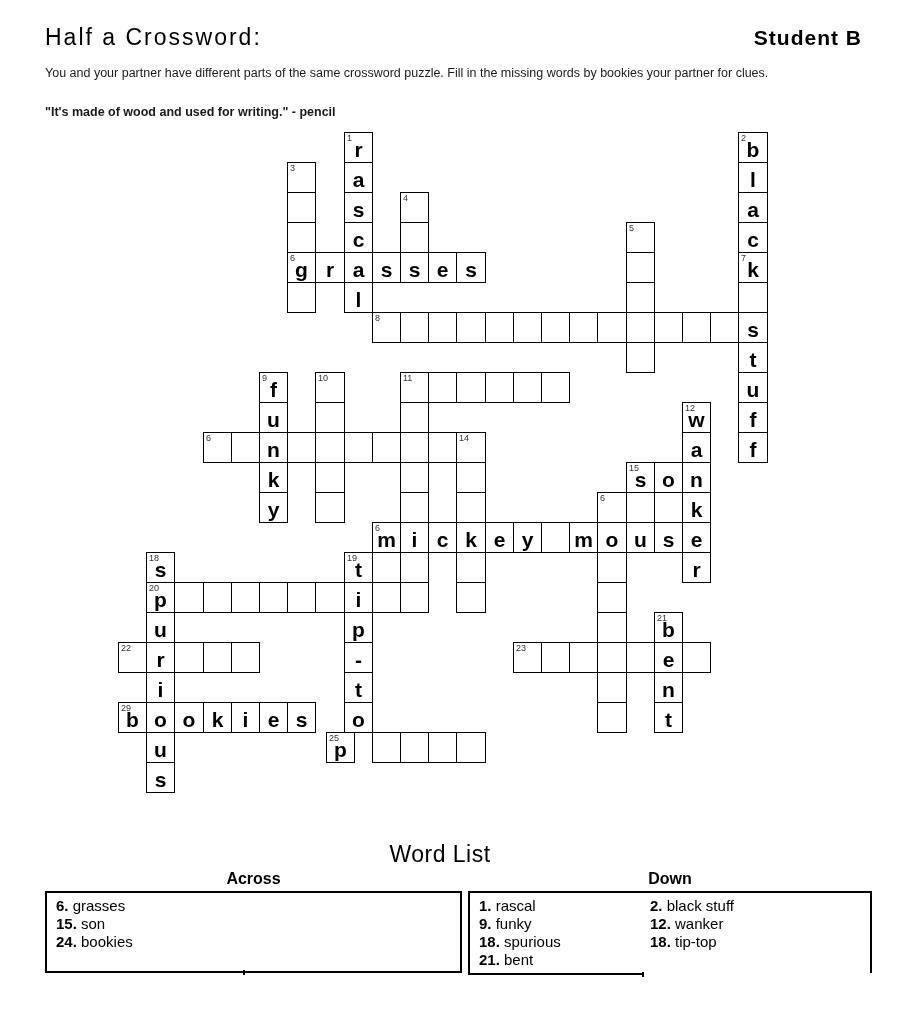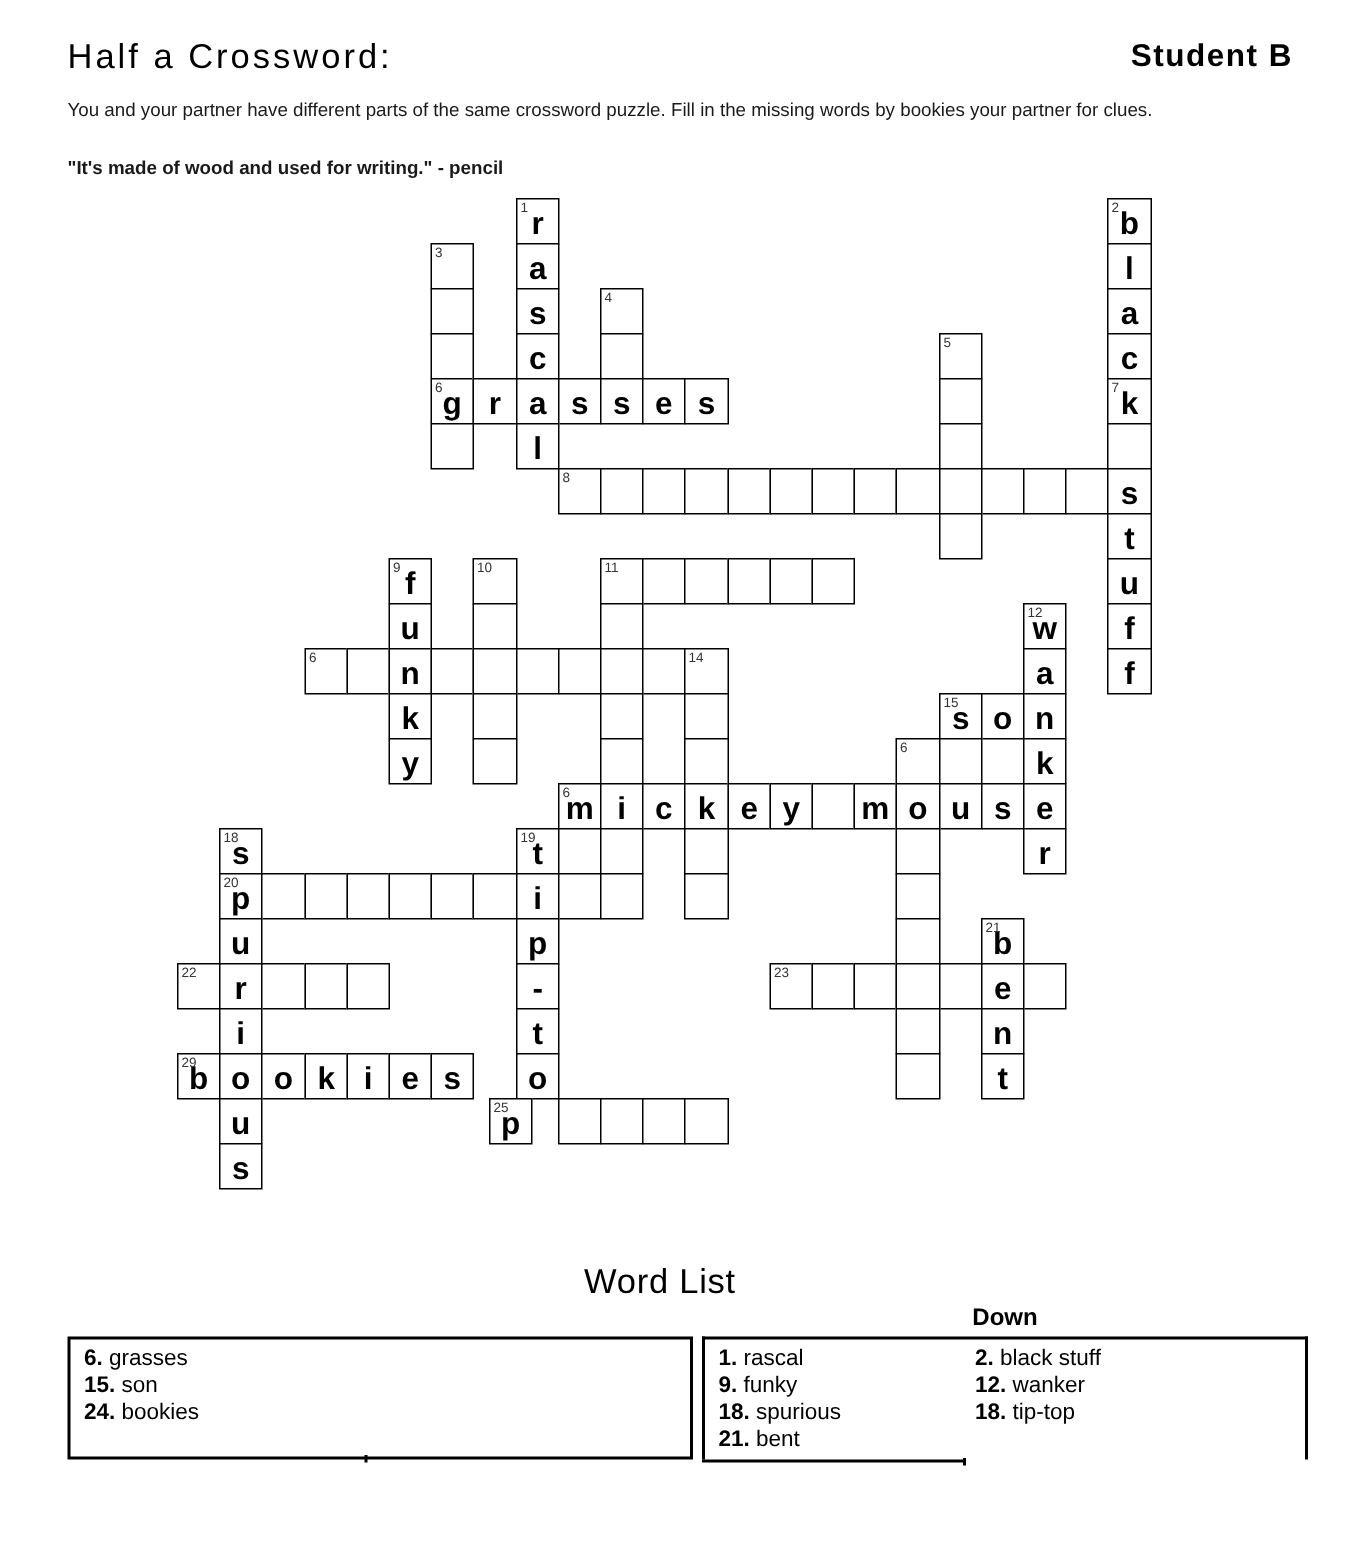--- a/index.html
+++ b/index.html
@@ -382,20 +382,21 @@
       <div class="cell" style="left: 372px; top: 732px; width: 29px; height: 31px;"></div>
       <div class="cell" style="left: 400px; top: 732px; width: 29px; height: 31px;"></div>
       <div class="cell" style="left: 428px; top: 732px; width: 29px; height: 31px;"></div>
       <div class="cell" style="left: 456px; top: 732px; width: 30px; height: 31px;"></div>
       <div class="cell" style="left: 146px; top: 762px; width: 29px; height: 31px;">
         <span class="ltr">s</span>
       </div>
     </div>
 
   <div class="wl-title">Word List</div>
+  <div class="col-label lbl-across">Across</div>
   <div class="col-label lbl-down">Down</div>
 
   <div class="wl-box box-across">
     <div class="clue-col ac1">
         <div class="clue-item"><b>6.</b><span> grasses</span></div>
         <div class="clue-item"><b>15.</b><span> son</span></div>
         <div class="clue-item"><b>24.</b><span> bookies</span></div>
       </div>
     <div class="stub stub-a"></div>
   </div>

